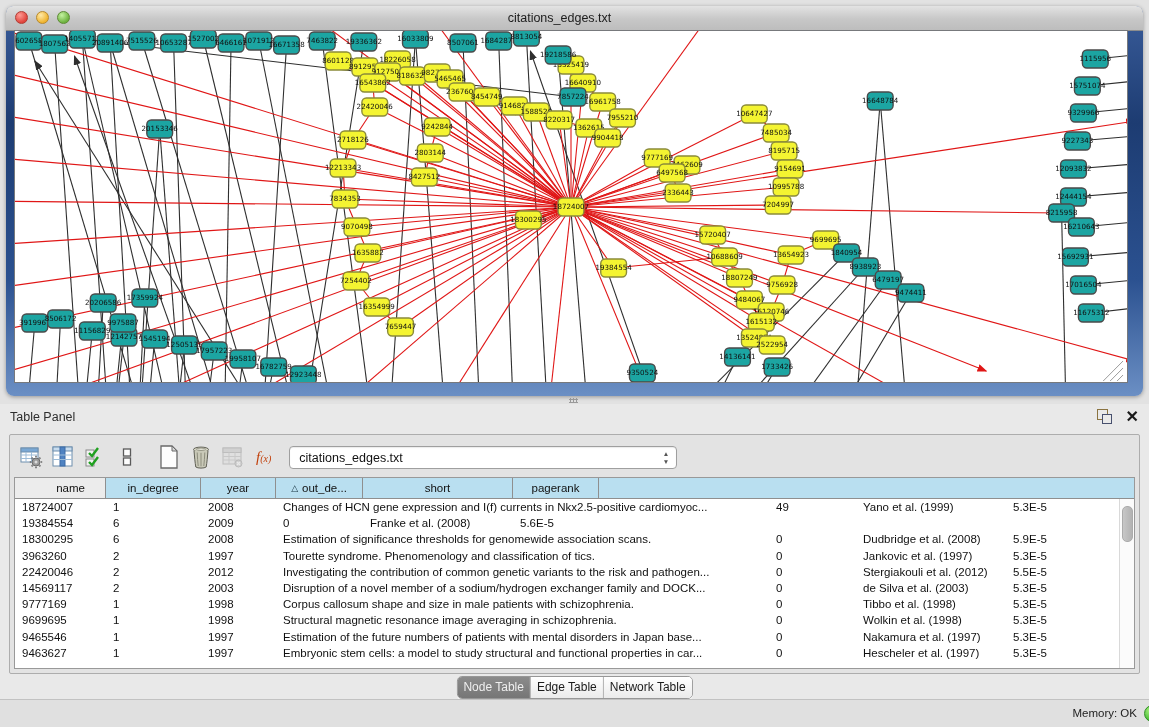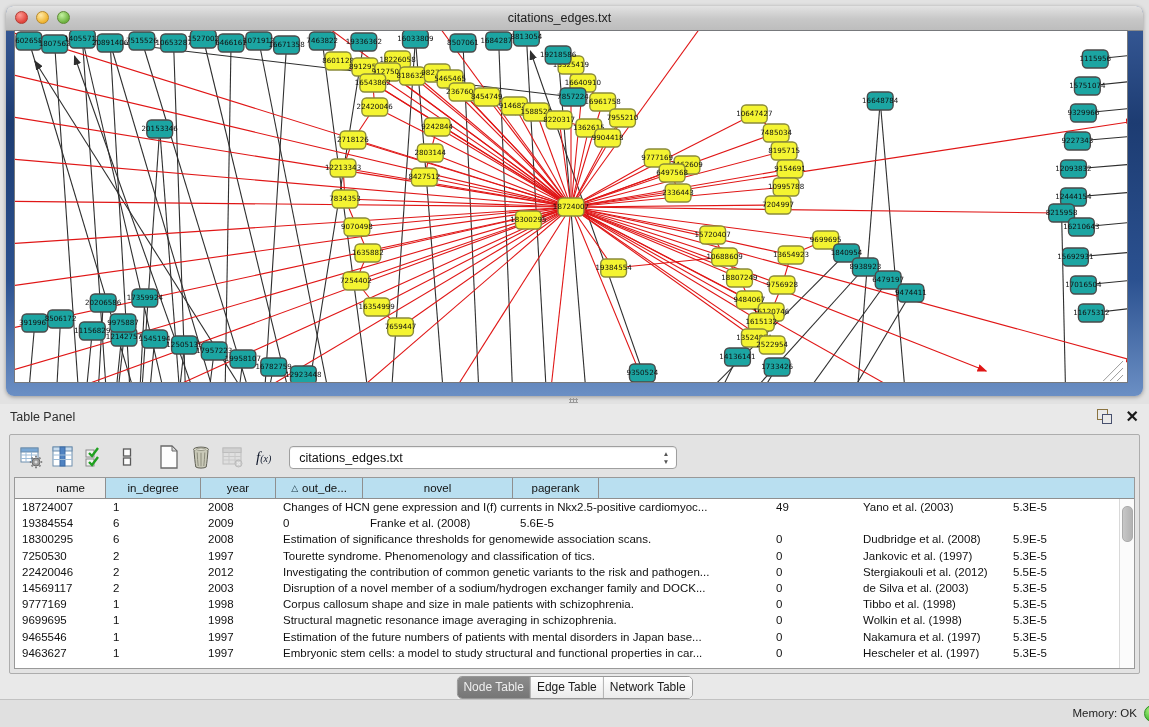--- a/index.html
+++ b/index.html
@@ -51,21 +51,21 @@
   .float-ic .sq2{position:absolute;right:0;bottom:0;width:8px;height:8px;border:1.4px solid #48506e;background:#e9e9e9;}
   .close-ic{font-size:16px;font-weight:bold;color:#1a1a1a;line-height:14px;cursor:default;}
   .panel-body{
     position:absolute;left:9px;right:9px;top:30px;height:238px;
     background:#e3e3e3;border:1px solid #adadad;border-radius:2px;
   }
   
   .tb{position:absolute;left:6px;top:4px;right:6px;height:36px;display:flex;align-items:center;}
   .tbtn{width:30px;height:30px;display:flex;align-items:center;justify-content:center;margin-right:2px;}
   .tbtn svg{display:block;}
-  .fx{font-family:"Liberation Serif",serif;font-style:italic;font-size:15px;color:#0f172a;margin:0 4px 0 6px;}
+  .fx{font-family:"Liberation Serif",serif;font-style:italic;font-size:15px;color:#c2410c;margin:0 4px 0 6px;}
   .tsel{
     margin-left:14px;width:388px;height:23px;background:#ffffff;border:1px solid #9f9f9f;
     border-radius:4px;position:relative;font-size:12.5px;color:#111;line-height:23px;
     padding-left:9px;box-sizing:border-box;box-shadow:inset 0 1px 1px rgba(0,0,0,.08);
   }
   .tsel .arrows{
     position:absolute;right:7px;top:3px;font-size:6.5px;color:#555;line-height:8px;text-align:center;
   }
   
   .tablewrap{
@@ -840,55 +840,55 @@
             <span>in_degree</span>
           </div>
           <div class="th" style="width: 75px;">
             <span>year</span>
           </div>
           <div class="th" style="width: 87px;">
             <span class="sortglyph">△</span>
             <span>out_de...</span>
           </div>
           <div class="th" style="width: 150px;">
-            <span>novel</span>
+            <span>short</span>
           </div>
           <div class="th" style="width: 86px;">
             <span>pagerank</span>
           </div>
         </div>
       <div class="tbody">
           <div class="tr">
             <div class="td" style="width: 91px;">18724007</div>
             <div class="td" style="width: 95px;">1</div>
             <div class="td" style="width: 75px;">2008</div>
             <div class="td" style="width: 493px;">Changes of HCN gene expression and I(f) currents in Nkx2.5-positive cardiomyoc...</div>
             <div class="td" style="width: 87px;">49</div>
-            <div class="td" style="width: 150px;">Yano et al. (2003)</div>
+            <div class="td" style="width: 150px;">Yano et al. (1999)</div>
             <div class="td" style="width: 86px;">5.3E-5</div>
           </div>
           <div class="tr">
             <div class="td" style="width: 91px;">19384554</div>
             <div class="td" style="width: 95px;">6</div>
             <div class="td" style="width: 75px;">2009</div>
             <div class="td" style="width: 87px;">0</div>
             <div class="td" style="width: 150px;">Franke et al. (2008)</div>
             <div class="td" style="width: 86px;">5.6E-5</div>
           </div>
           <div class="tr">
             <div class="td" style="width: 91px;">18300295</div>
             <div class="td" style="width: 95px;">6</div>
             <div class="td" style="width: 75px;">2008</div>
             <div class="td" style="width: 493px;">Estimation of significance thresholds for genomewide association scans.</div>
             <div class="td" style="width: 87px;">0</div>
             <div class="td" style="width: 150px;">Dudbridge et al. (2008)</div>
             <div class="td" style="width: 86px;">5.9E-5</div>
           </div>
           <div class="tr">
-            <div class="td" style="width: 91px;">7250530</div>
+            <div class="td" style="width: 91px;">3963260</div>
             <div class="td" style="width: 95px;">2</div>
             <div class="td" style="width: 75px;">1997</div>
             <div class="td" style="width: 493px;">Tourette syndrome. Phenomenology and classification of tics.</div>
             <div class="td" style="width: 87px;">0</div>
             <div class="td" style="width: 150px;">Jankovic et al. (1997)</div>
             <div class="td" style="width: 86px;">5.3E-5</div>
           </div>
           <div class="tr">
             <div class="td" style="width: 91px;">22420046</div>
             <div class="td" style="width: 95px;">2</div>

